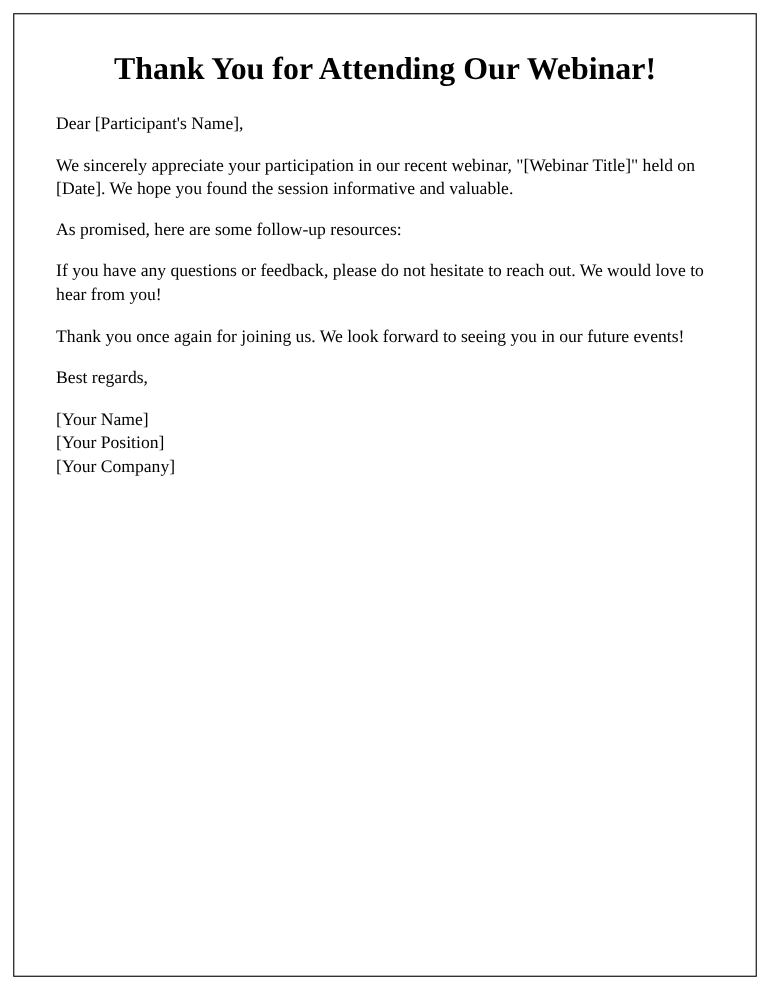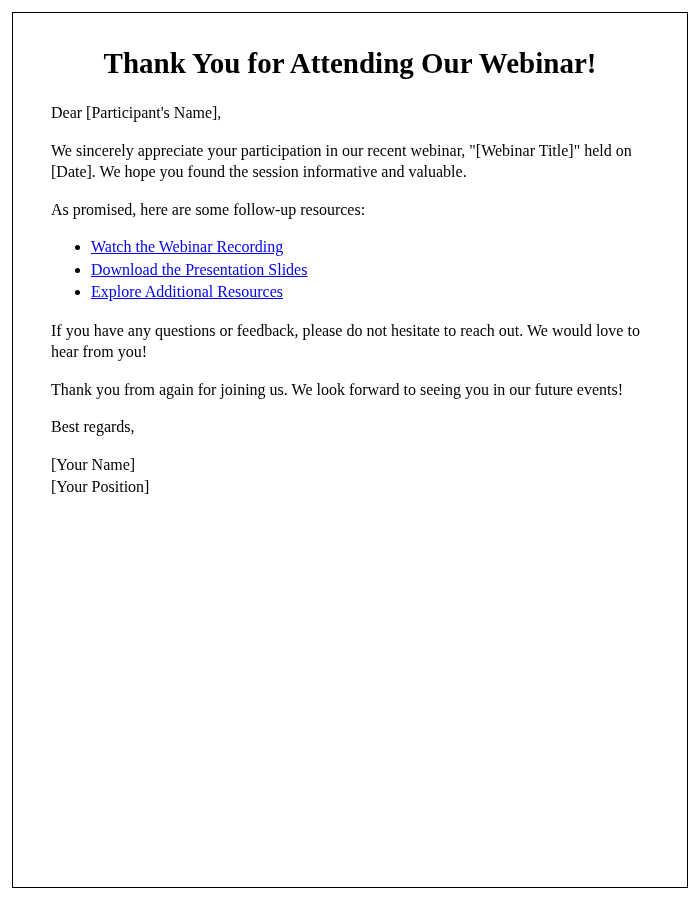--- a/index.html
+++ b/index.html
@@ -55,29 +55,25 @@
 
 <div class="page">
   <h1>Thank You for Attending Our Webinar!</h1>
 
   <p>Dear [Participant's Name],</p>
 
   <p>We sincerely appreciate your participation in our recent webinar, "[Webinar Title]" held on [Date]. We hope you found the session informative and valuable.</p>
 
   <p>As promised, here are some follow-up resources:</p>
 
-  <ul>
-    <li><a href="#">Watch the Webinar Recording</a></li>
-    <li><a href="#">Download the Presentation Slides</a></li>
-    <li><a href="#">Explore Additional Resources</a></li>
-  </ul>
 
   <p>If you have any questions or feedback, please do not hesitate to reach out. We would love to hear from you!</p>
 
-  <p>Thank you from again for joining us. We look forward to seeing you in our future events!</p>
+  <p>Thank you once again for joining us. We look forward to seeing you in our future events!</p>
 
   <p>Best regards,</p>
 
   <div>
     <div class="signature-line">[Your Name]</div>
     <div class="signature-line">[Your Position]</div>
+    <div class="signature-line">[Your Company]</div>
   </div>
 </div>
 
 </body></html>

